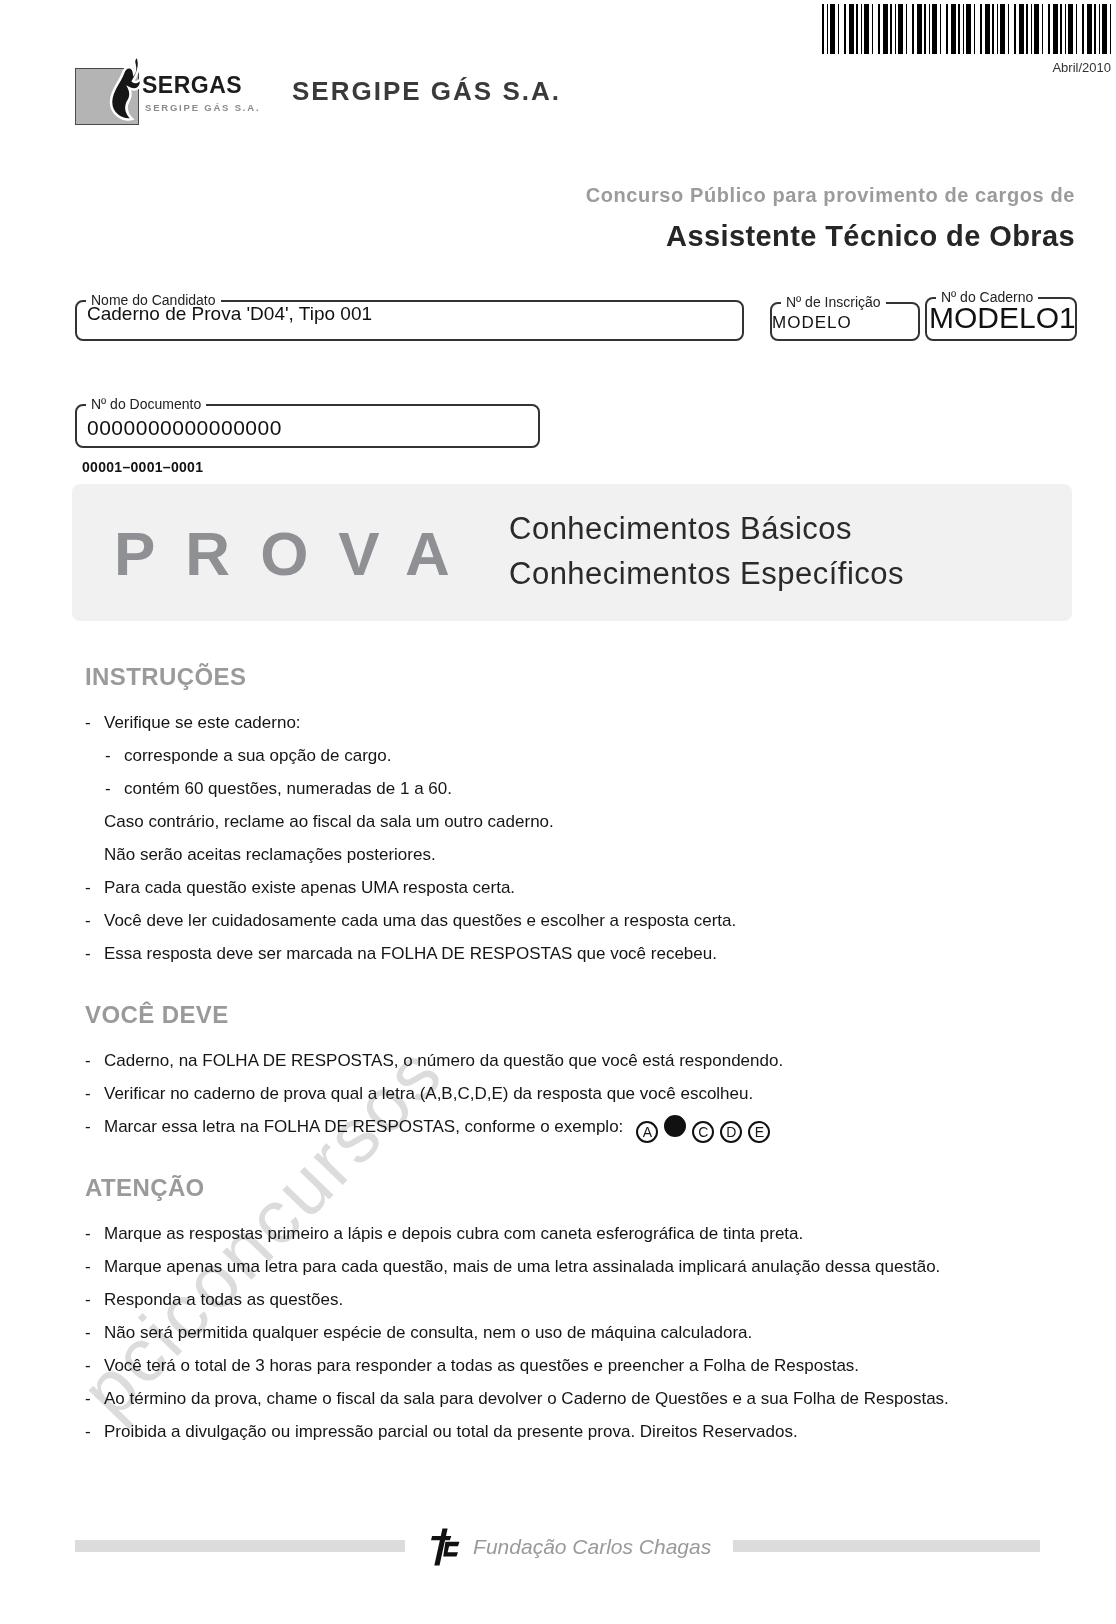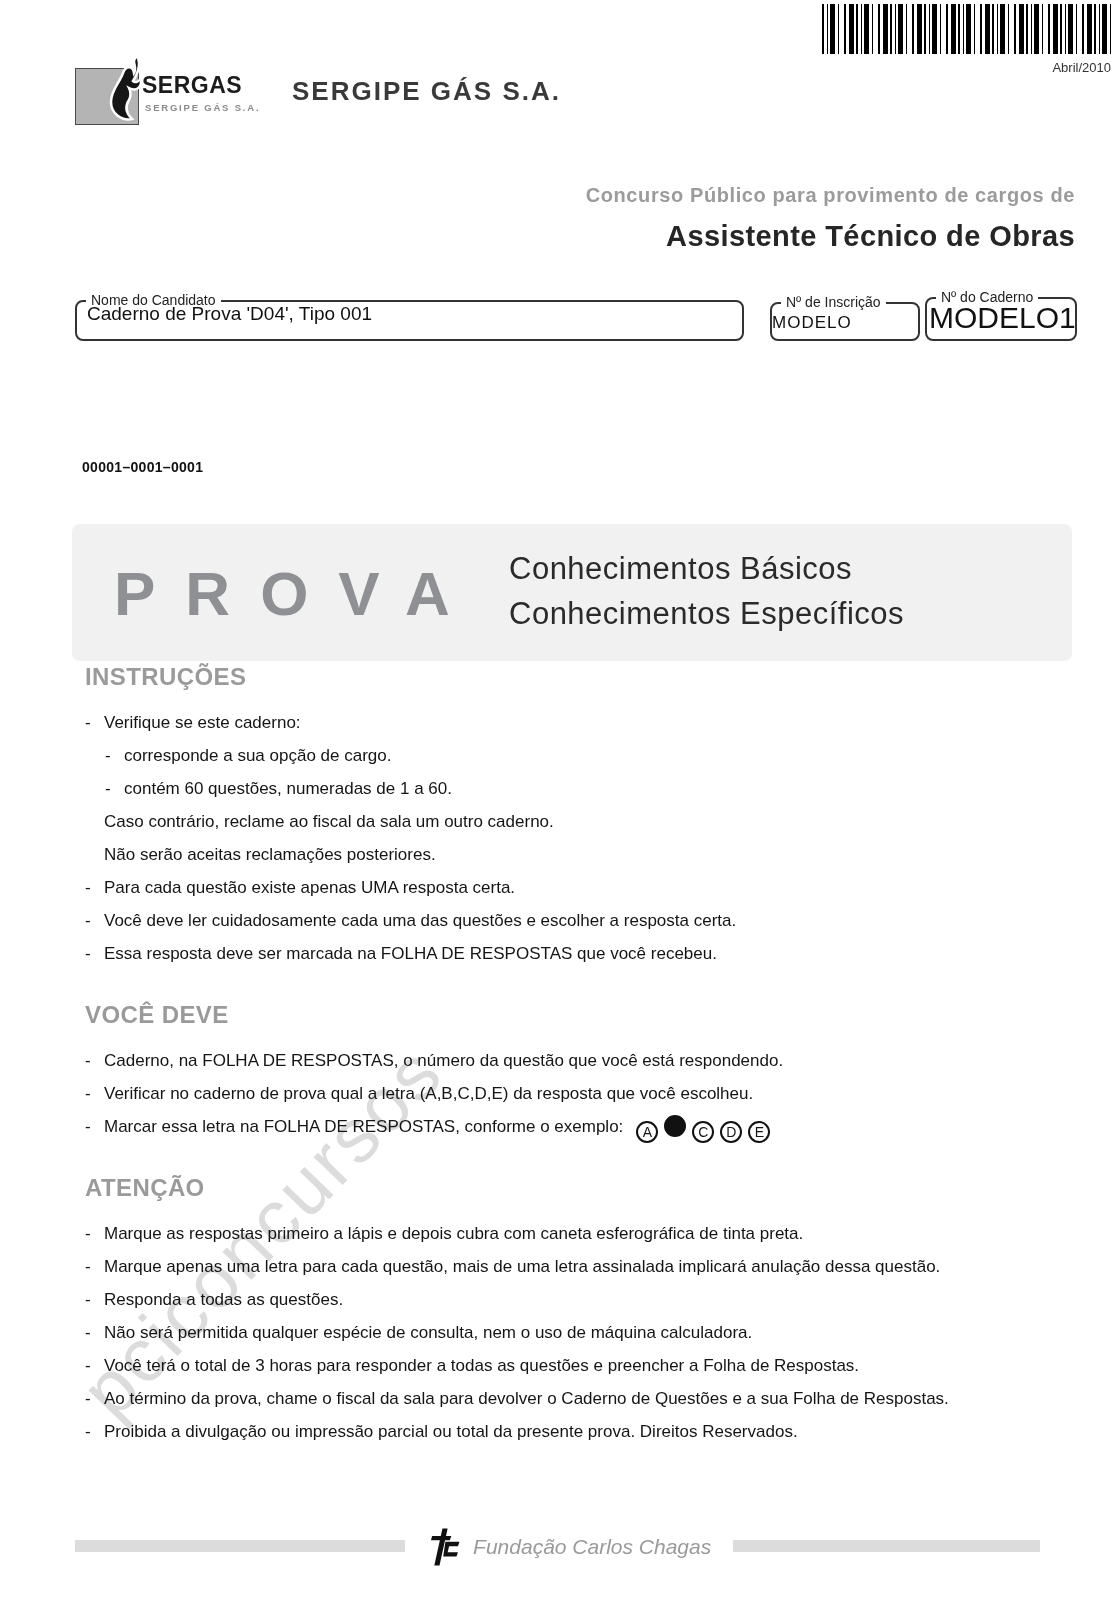--- a/index.html
+++ b/index.html
@@ -32,21 +32,21 @@
   .insc-box{left:770px;top:302px;width:150px;height:39px;}
   .insc-value{position:absolute;left:0;right:0;bottom:6px;font-size:17px;color:#111;text-align:left;letter-spacing:1px;}
   .cad-box{left:925px;top:297px;width:152px;height:44px;}
   .cad-value{position:absolute;left:2px;right:2px;bottom:4px;font-size:30px;color:#111;text-align:center;white-space:nowrap;}
   .doc-box{left:75px;top:404px;width:465px;height:44px;}
   .doc-value{position:absolute;left:10px;bottom:6px;font-size:21px;color:#111;letter-spacing:.5px;white-space:nowrap;}
   .sig-box{left:583px;top:388px;width:427px;height:60px;}
   .serial{position:absolute;left:82px;top:459px;font-size:14px;font-weight:bold;color:#111;letter-spacing:.3px;}
 
   
-  .prova-panel{position:absolute;left:72px;top:524px;width:1000px;height:137px;background:#f1f1f1;border-radius:8px;}
+  .prova-panel{position:absolute;left:72px;top:484px;width:1000px;height:137px;background:#f1f1f1;border-radius:8px;}
   .prova-title{position:absolute;left:42px;top:34px;font-size:62px;font-weight:bold;color:#8f9093;letter-spacing:30px;white-space:nowrap;}
   .prova-subjects{position:absolute;left:437px;top:22px;font-size:31px;color:#2a2a2a;line-height:45px;letter-spacing:.5px;white-space:nowrap;}
 
   
   .content{position:absolute;left:85px;top:662px;width:1005px;z-index:2;}
   .sec{margin-bottom:30px;}
   .sec-title{font-size:24px;line-height:30px;font-weight:bold;color:#9a9a9a;letter-spacing:.4px;margin:0 0 14px 0;}
   .item{font-size:17px;color:#151515;line-height:33px;white-space:nowrap;}
   .dash{display:inline-block;width:19px;}
   .item-sub{padding-left:20px;}
@@ -91,20 +91,24 @@
     <span class="fbox-label">Nome do Candidato</span>
     <span class="name-value">Caderno de Prova 'D04', Tipo 001</span>
   </div>
   <div class="fbox insc-box">
     <span class="fbox-label">Nº de Inscrição</span>
     <span class="insc-value">MODELO</span>
   </div>
   <div class="fbox cad-box">
     <span class="fbox-label">Nº do Caderno</span>
     <span class="cad-value">MODELO1</span>
+  </div>
+  <div class="fbox doc-box">
+    <span class="fbox-label">Nº do Documento</span>
+    <span class="doc-value">0000000000000000</span>
   </div>
   <div class="serial">00001–0001–0001</div>
 
   <div class="prova-panel">
     <div class="prova-title">PROVA</div>
     <div class="prova-subjects">
       <div>Conhecimentos Básicos</div>
       <div>Conhecimentos Específicos</div>
     </div>
   </div>

